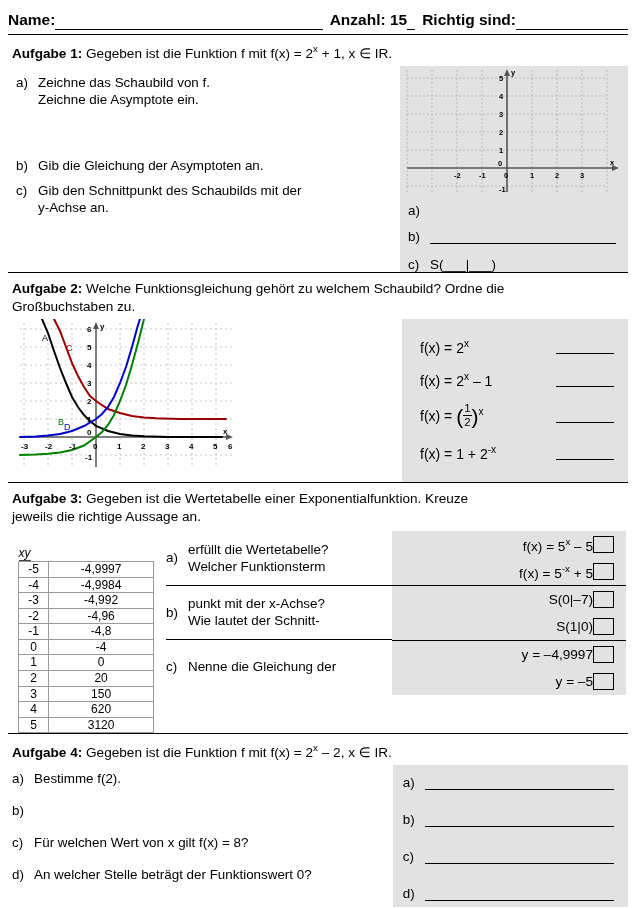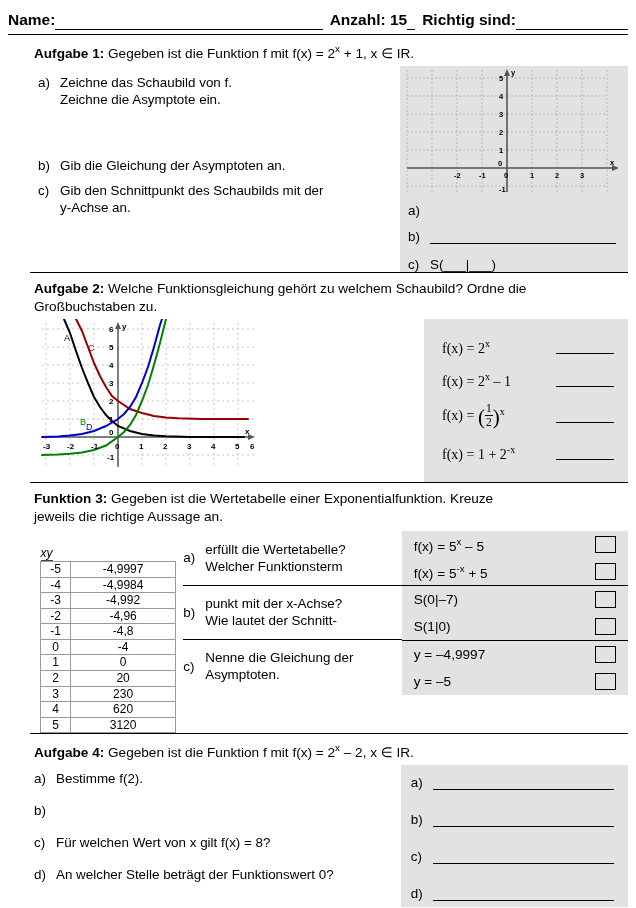--- a/index.html
+++ b/index.html
@@ -22,21 +22,21 @@
   .hdr-rule { border-bottom: 1.6px solid #000; flex: 1 1 auto; height: 21px; }
   .gap { width: 7px; }
   .rule-full { border-top: 1.6px solid #000; margin-top: 4px; }
 
   
   .task-head { font-size: 13.6px; line-height: 1.33; padding: 7px 2px 3px 4px; }
   .task-head b { font-weight: bold; }
   .sup { font-size: 0.72em; vertical-align: super; }
 
   
-  .block { position: relative; margin-left: 22px; }
+  .block { position: relative; }
   .panel { background: #e2e2e2; }
 
   
   .t1 { display: flex; align-items: stretch; }
   .t1-left { width: 400px; padding: 8px 0 0 8px; }
   .t1-right { width: 228px; }
   .qline { display: flex; font-size: 13.4px; line-height: 1.32; margin-bottom: 4px; }
   .qlet { width: 22px; flex: 0 0 22px; }
   .qtxt { flex: 1 1 auto; }
   .t1-a { margin-bottom: 48px; }
@@ -47,40 +47,40 @@
 
   
   .grid1 { position: relative; width: 228px; height: 128px; }
   .grid2 { position: relative; width: 232px; height: 150px; }
 
   
   .t2 { display: flex; align-items: flex-start; }
   .t2-left { width: 236px; padding-left: 4px; }
   .t2-right { width: 230px; margin-left: 158px; padding: 12px 14px 12px 18px; }
   .eq-row { display: flex; align-items: center; height: 33px; font-size: 14px; }
-  .eq-txt { flex: 1 1 auto; font-family: Liberation Serif, serif; }
+  .eq-txt { flex: 1 1 auto; }
   .eq-blank { width: 58px; border-bottom: 1.5px solid #000; height: 13px; margin-left: 6px; }
   .frac { display: inline-flex; flex-direction: column; align-items: center;
           vertical-align: middle; line-height: 1; font-size: 0.82em; position: relative; top: -1px; }
   .frac span:first-child { border-bottom: 1.1px solid #000; padding: 0 1px 1px; }
   .frac span:last-child { padding: 1px 1px 0; }
   .paren { font-size: 1.5em; font-weight: 300; vertical-align: middle; line-height: 0.8; }
 
   
   .t3 { display: flex; align-items: flex-start; padding-top: 2px; }
   .t3-table { width: 152px; padding-left: 10px; }
   table.wt { border-collapse: collapse; width: 136px; font-size: 12px; }
   table.wt td { border: 1px solid #9a9a9a; text-align: center; height: 14.6px; padding: 0; line-height: 14.6px; }
   table.wt td.colh { font-style: italic; border-top: none; border-left: none; border-right: none; }
   table.wt tr.hdr td { border-bottom: 1.3px solid #444; }
   .t3-q { width: 232px; padding-left: 6px; }
   .t3-qgrp { display: flex; font-size: 13.4px; line-height: 1.3; height: 54px; align-items: center; }
   .t3-qgrp.brd { border-top: 1.3px solid #000; }
   .t3-opts { width: 234px; }
-  .opt-grp { border-top: 1.3px solid #000; }
+  .opt-grp { border-top: 1.3px solid #000; text-align: right; }
   .opt-grp.first { border-top: none; }
   .opt-row { display: flex; align-items: center; height: 27px; font-size: 13.6px; padding-left: 12px; }
   .opt-txt { flex: 1 1 auto; }
   .cbx { width: 21px; height: 17px; border: 1.5px solid #000; background: #e2e2e2; margin-right: 12px; }
 
   
   .t4 { display: flex; align-items: flex-start; }
   .t4-left { width: 390px; padding: 6px 0 0 4px; }
   .t4-right { width: 238px; padding: 10px 14px 6px 10px; }
   .t4-q { display: flex; font-size: 13.4px; margin-bottom: 17px; }
@@ -287,21 +287,21 @@
           <div class="eq-txt"><span>f(x) = 1 + 2</span><span class="sup">-x</span></div>
           <div class="eq-blank"></div>
         </div>
       </div>
     </div>
     <div class="sep"></div>
   </div>
 
   <div class="block">
     <div class="task-head">
-      <b>Funktion 3:</b>
+      <b>Aufgabe 3:</b>
       <span>Gegeben ist die Wertetabelle einer Exponentialfunktion. Kreuze</span>
       <div>jeweils die richtige Aussage an.</div>
     </div>
 
     <div class="t3">
       <div class="t3-table">
         <table class="wt">
           <tbody>
               <tr class="hdr">
             <td class="colh">x</td>
@@ -334,21 +334,21 @@
           <tr>
                 <td>1</td>
                 <td>0</td>
               </tr>
           <tr>
                 <td>2</td>
                 <td>20</td>
               </tr>
           <tr>
                 <td>3</td>
-                <td>230</td>
+                <td>150</td>
               </tr>
           <tr>
                 <td>4</td>
                 <td>620</td>
               </tr>
           <tr>
                 <td>5</td>
                 <td>3120</td>
               </tr>
         </tbody>
@@ -367,21 +367,20 @@
           <div class="qlet">b)</div>
           <div>
             <div>punkt mit der x-Achse?</div>
             <div>Wie lautet der Schnitt-</div>
           </div>
         </div>
         <div class="t3-qgrp brd">
           <div class="qlet">c)</div>
           <div>
             <div>Nenne die Gleichung der</div>
-            <div>Asymptoten.</div>
           </div>
         </div>
       </div>
 
       <div class="t3-opts panel">
         <div class="opt-grp first">
           <div class="opt-row">
             <div class="opt-txt"><span>f(x) = 5</span><span class="sup">x</span><span> – 5</span></div>
             <div class="cbx"></div>
           </div>

